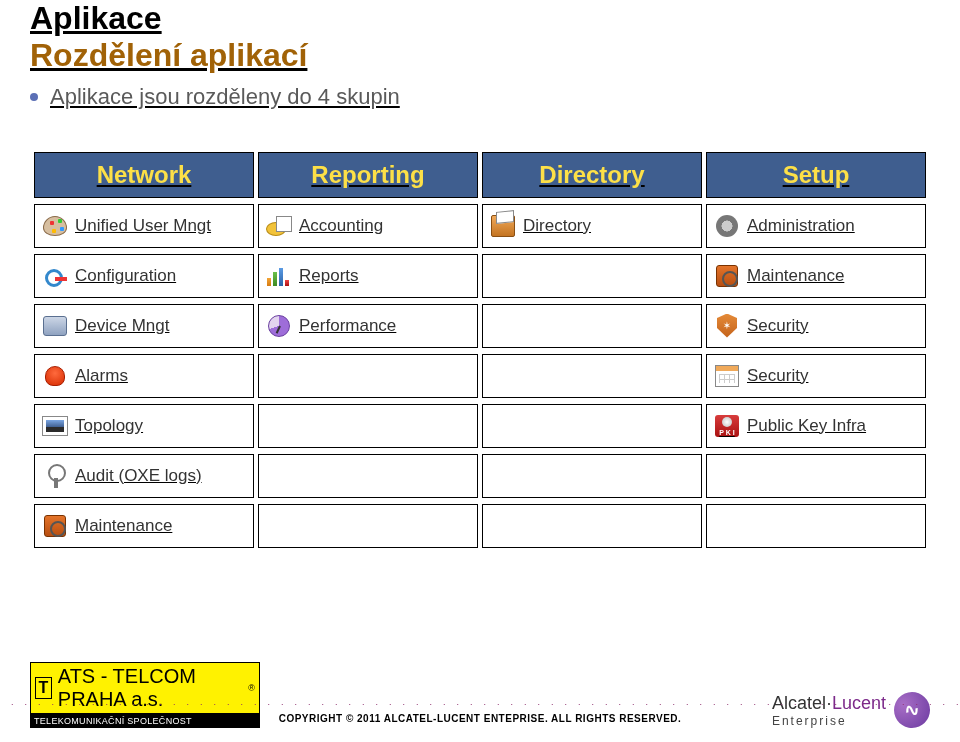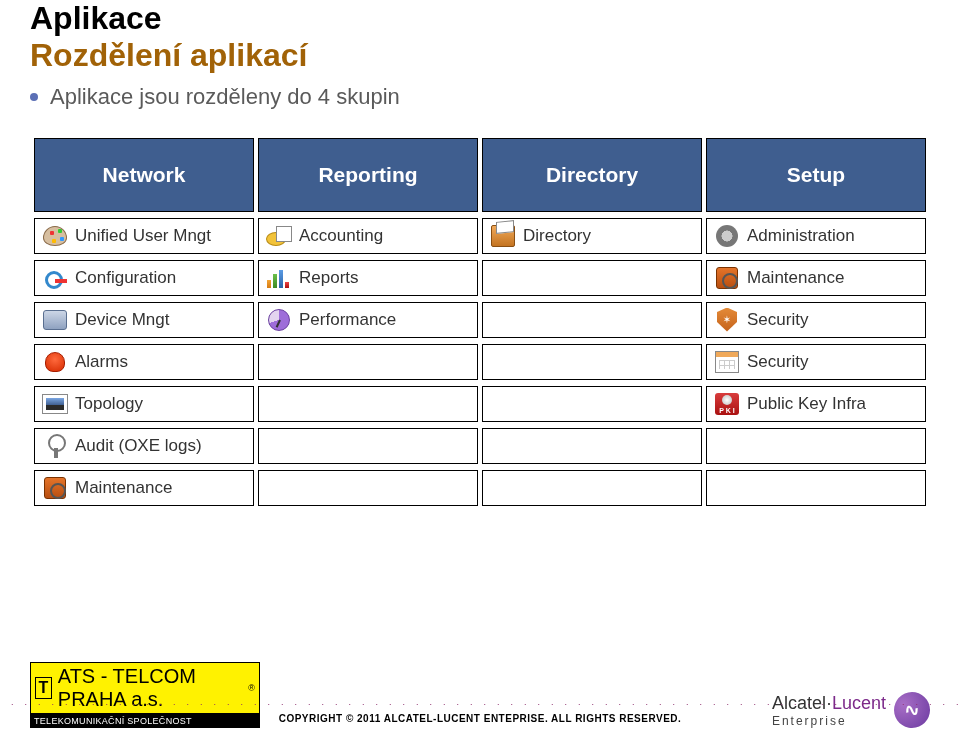--- a/index.html
+++ b/index.html
@@ -1,26 +1,26 @@
 <!DOCTYPE html>
 <html><head>
 <meta charset="utf-8">
 <style>
   * { box-sizing: border-box; margin: 0; padding: 0; }
   body { font-family: Verdana, Arial, sans-serif; background: #fff; width: 960px; height: 742px; position: relative; overflow: hidden; }
-  .content { padding: 0 30px; }
+  .content { padding: 0 30px; text-decoration: underline; }
   h1 { font-size: 32px; font-weight: bold; color: #000; line-height: 1.15; margin-bottom: 0; }
   h2 { font-size: 32px; font-weight: bold; color: #a16207; line-height: 1.15; margin-bottom: 10px; }
-  .bullet-row { display: flex; align-items: center; margin-bottom: 22px; font-size: 22px; }
+  .bullet-row { display: flex; align-items: center; margin-bottom: 36px; font-size: 22px; }
   .bullet-dot { width: 8px; height: 8px; background: #5b6fb5; border-radius: 50%; margin-right: 12px; flex: none; }
   .bullet-text { color: #5a5a5a; }
 
   table.main { width: 100%; border-collapse: separate; border-spacing: 4px 6px; }
-  table.main th { background: #3f5e8f; color: #ffffff; font-weight: bold; font-size: 21px; padding: 24px 0; text-align: center; border: 1px solid #000; width: 25%; }
-  table.main td { border: 1px solid #000; background: #fff; height: 36px; padding: 0 6px; font-size: 17px; color: #333; vertical-align: middle; }
+  table.main th { background: #3f5e8f; color: #fde047; font-weight: bold; font-size: 24px; padding: 8px 0; text-align: center; border: 1px solid #000; width: 25%; }
+  table.main td { border: 1px solid #000; background: #fff; height: 44px; padding: 0 6px; font-size: 17px; color: #333; vertical-align: middle; }
   .cell-inner { display: flex; align-items: center; gap: 6px; }
   .icon { width: 28px; height: 28px; flex: none; display: flex; align-items: center; justify-content: center; }
 
   
   .footer { position: absolute; bottom: 0; left: 0; width: 960px; height: 68px; display: flex; align-items: flex-end; justify-content: space-between; padding: 0 30px 14px 30px; }
   .footer-center-wrap { position: absolute; bottom: 18px; left: 50%; transform: translateX(-50%); text-align: center; }
   .dot-line { letter-spacing: 4px; color: #8b2a6a; font-size: 9px; line-height: 1; margin-bottom: 4px; white-space: nowrap; overflow: hidden; }
   .copyright { font-size: 10px; font-weight: bold; color: #000; letter-spacing: 0.5px; }
 
   

